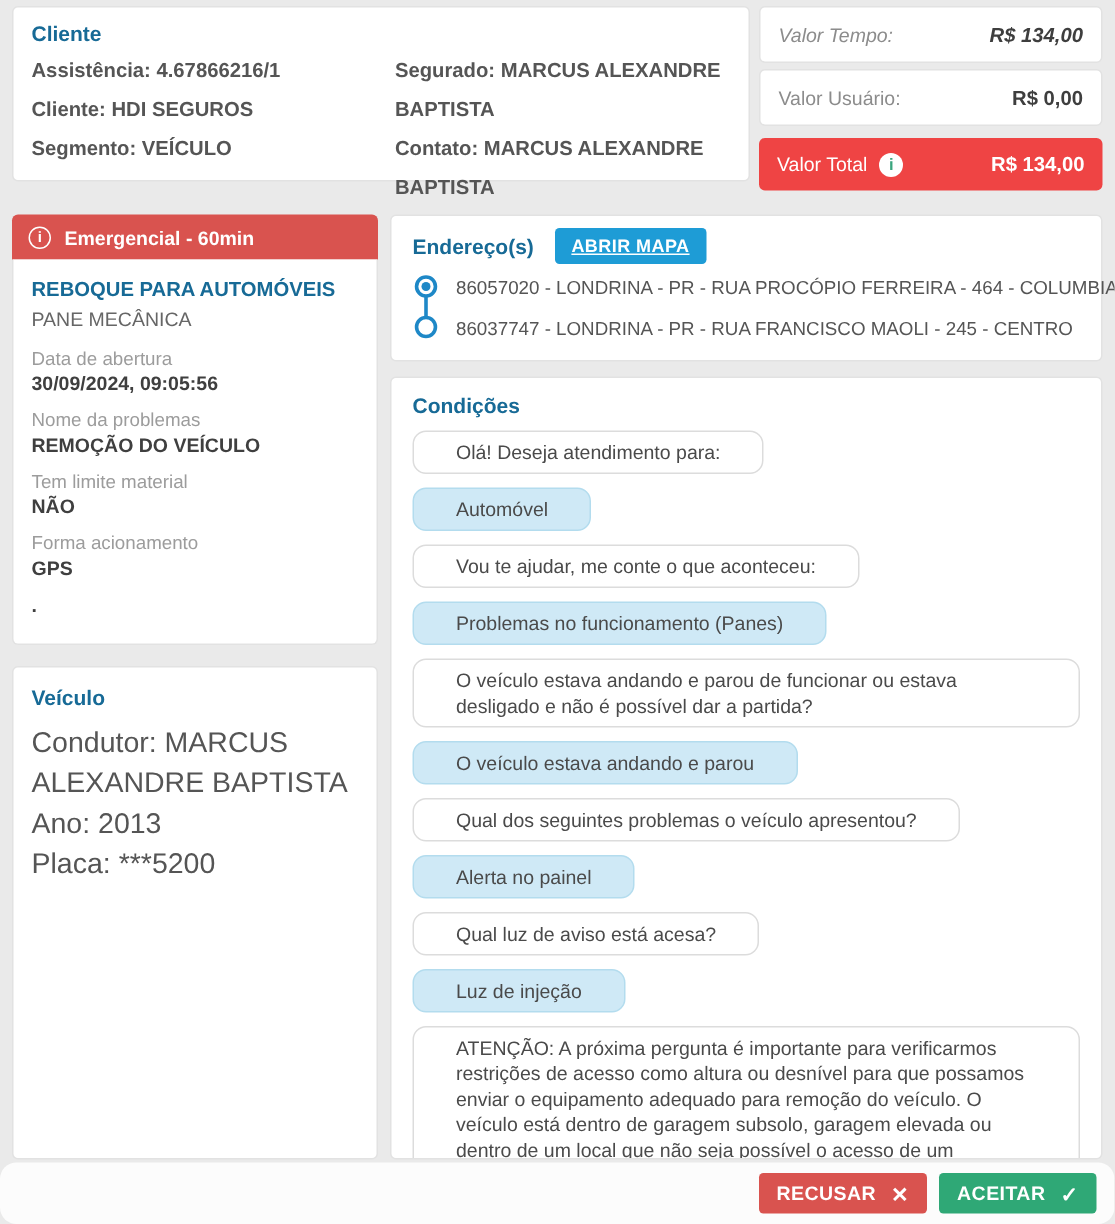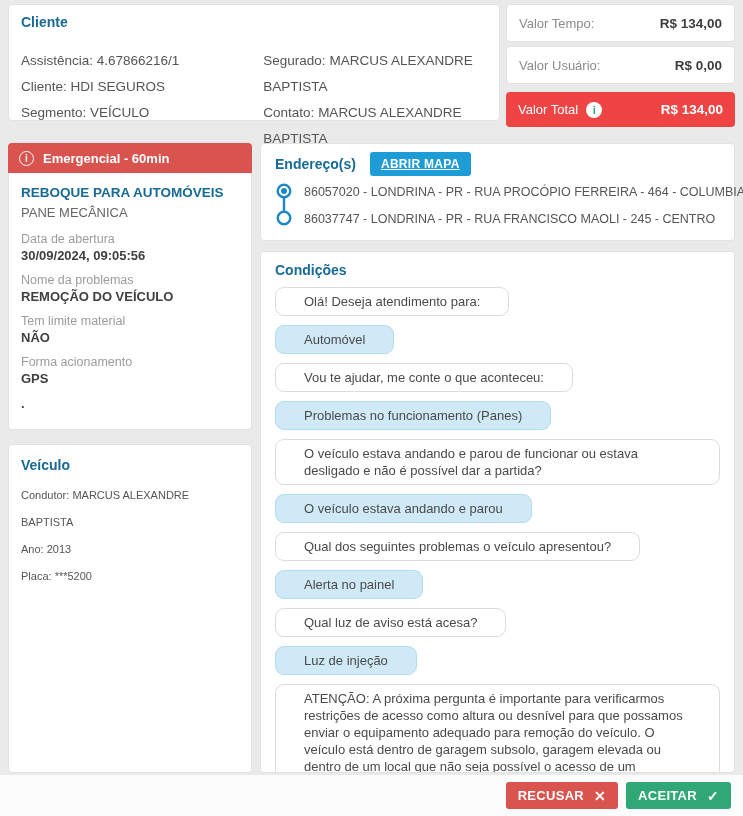--- a/index.html
+++ b/index.html
@@ -11,21 +11,21 @@
     overflow:hidden;
   }
   .page { display:flex; flex-direction:column; height:816px; padding:4px 8px 0; }
 
   .card { background:#fff; border:1px solid #e2e2e2; border-radius:4px; }
 
   
   .header-row { display:flex; gap:6px; }
   .client-card { flex:1; height:117px; padding:9px 12px; }
   .card-title { color:#176a96; font-weight:bold; font-size:14px; }
-  .client-columns { display:flex; margin-top:18px; }
+  .client-columns { display:flex; margin-top:4px;font-weight:bold; }
   .client-col { line-height:26px; font-size:13.5px; color:#555; }
   .client-col.left { width:52%; }
   .client-col.right { width:48%; }
   .link { color:#2b9cd8; cursor:pointer; }
 
   .values-col { width:229px; display:flex; flex-direction:column; gap:4px; }
   .value-row { height:38px; display:flex; justify-content:space-between; align-items:center; padding:0 12px; }
   .value-row .vlbl { color:#8c8c8c; font-size:13px; }
   .value-row .vval { color:#3e3e3e; font-weight:bold; font-size:13.5px; }
   .value-total { height:35px; background:#ef4444; border-color:#3aa57e; display:flex; justify-content:space-between; align-items:center; padding:0 12px; border-radius:4px; }
@@ -45,42 +45,42 @@
     display:flex; align-items:center; justify-content:center; font-size:10px; font-weight:bold; }
   .service-card { border-top:none; border-radius:0 0 4px 4px; padding:12px 12px 8px; }
   .service-name { color:#176a96; font-weight:bold; font-size:13.5px; }
   .service-subtitle { color:#666; font-size:13px; margin:5px 0 12px; }
   .svc-field { margin-bottom:10px; }
   .svc-field .flbl { color:#9c9c9c; font-size:12.5px; }
   .svc-field .fval { color:#3f3f3f; font-weight:bold; font-size:13px; margin-top:2px; }
 
   .vehicle-card { margin-top:14px; padding:12px; flex:1; }
   .vehicle-lines { margin-top:9px; }
-  .vehicle-line { line-height:27px; font-size:11px; color:#555; }
+  .vehicle-line { line-height:27px; font-size:19px; color:#555; }
 
   .main-col { flex:1; min-width:0; display:flex; flex-direction:column; }
   .address-card { padding:8px 14px 8px; }
   .address-header { display:flex; align-items:center; gap:14px; }
   .map-btn { background:#1e9cd6; color:#fff; font-weight:bold; font-size:12px; letter-spacing:.3px;
     border:none; border-radius:3px; padding:5px 11px; cursor:pointer; font-family:inherit;text-decoration:underline; }
   .address-body { display:flex; gap:11px; margin-top:2px; }
   .route-svg { flex:none; }
   .address-lines { flex:1; min-width:0; }
   .address-line { height:27px; display:flex; align-items:center; font-size:12.5px; color:#555; white-space:nowrap; }
 
   .conditions-card { margin-top:10px; flex:1; padding:10px 14px; overflow:hidden; }
   .bubbles { margin-top:9px; }
   .bubble { display:table; max-width:100%; border-radius:9px; padding:5px 28px;
     font-size:13px; line-height:17px; color:#4a4a4a; margin-bottom:9px; }
   .bubble.question { background:#fff; border:1px solid #dcdcdc; }
   .bubble.answer  { background:#cfe9f6; border:1px solid #b3dcee; }
 
   
   .footer { height:41px; background:#fcfcfc; margin:2px -8px 0; flex:none;
-    display:flex; justify-content:flex-end; align-items:center; gap:8px; padding:0 12px; }
+    display:flex; justify-content:flex-end; align-items:center; gap:8px; padding:0 12px;border-radius:11px; }
   .btn { display:flex; align-items:center; gap:10px; height:27px; padding:0 12px;
     color:#fff; font-weight:bold; font-size:13px; letter-spacing:.3px;
     border:none; border-radius:3px; cursor:pointer; font-family:inherit; }
   .btn-reject { background:#d9534f; }
   .btn-accept { background:#2fa876; }
   .btn .glyph { font-size:14px; font-weight:bold; }
 </style>
 </head>
 <body>
 
@@ -106,21 +106,21 @@
             <div><span class="flabel">Contato:</span> <span class="fvalue">MARCUS ALEXANDRE BAPTISTA</span></div>
 
             <div><span class="flabel">Telefone:</span> <span class="fvalue link">(43)99934-8611; (43)99934-8611</span></div>
           </div>
       </div>
     </div>
 
     <div class="values-col">
       <div>
 
-          <div class="card value-row" style="margin-bottom:4px;">
+          <div class="card value-row" style="margin-bottom:4px;font-style:italic;">
             <span class="vlbl">Valor Tempo:</span>
             <span class="vval">R$ 134,00</span>
           </div>
 
           <div class="card value-row" style="margin-bottom:4px;">
             <span class="vlbl">Valor Usuário:</span>
             <span class="vval">R$ 0,00</span>
           </div>
         </div>
       <div class="value-total">

